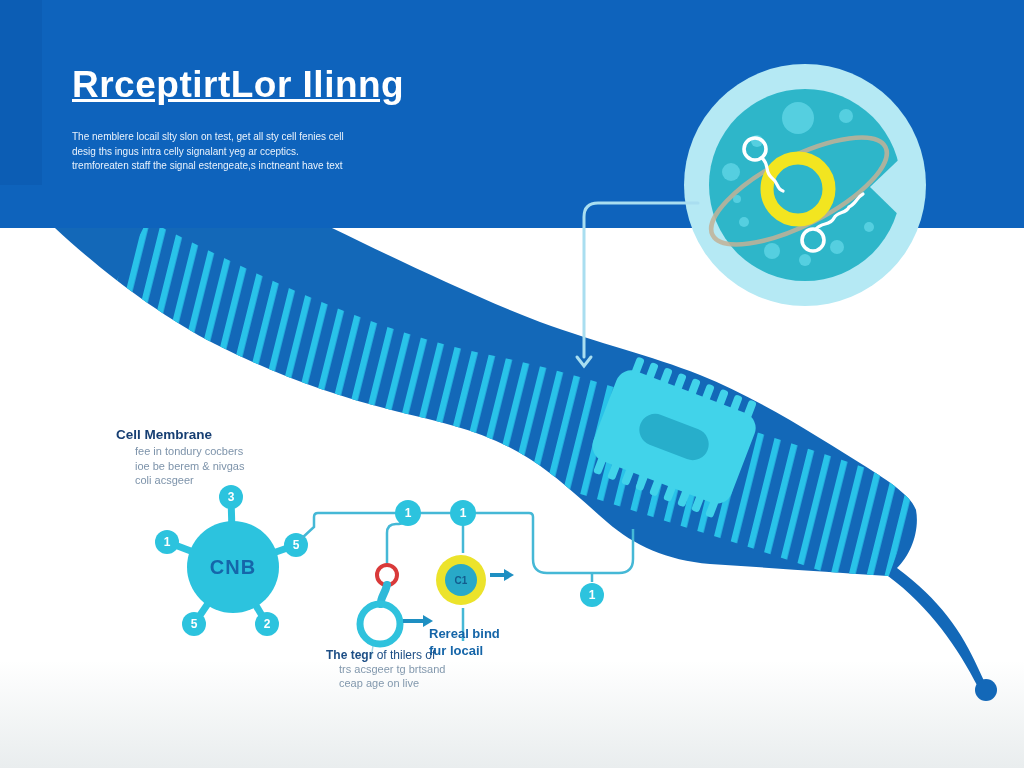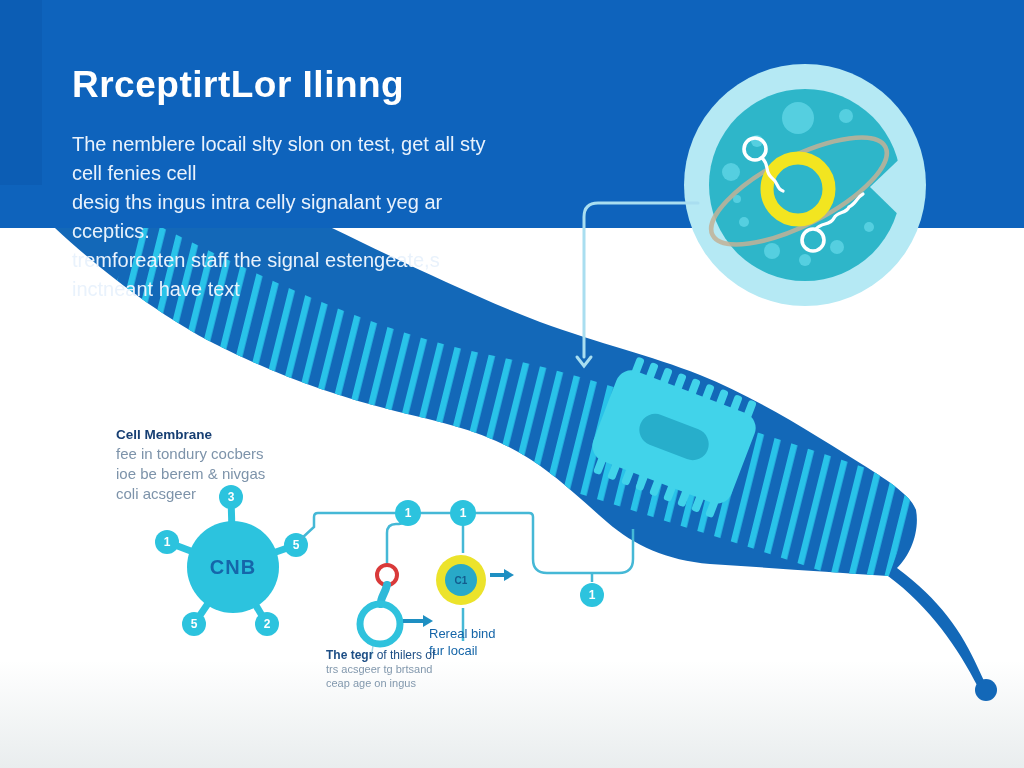--- a/index.html
+++ b/index.html
@@ -11,35 +11,35 @@
   .header{
     position:absolute;left:0;top:0;width:1024px;height:228px;
     background:#0e63bc;
   }
   .header-edge{
     position:absolute;left:0;top:0;width:42px;height:185px;
     background:#0a56aa;opacity:.45;
   }
   .title{
     position:absolute;left:72px;top:64px;
-    color:#ffffff;font-size:37px;font-weight:700;letter-spacing:.5px;
+    color:#ffffff;font-size:37px;font-weight:700;letter-spacing:.5px;text-decoration:underline;
   }
   .subtitle{
     position:absolute;left:72px;top:130px;width:440px;
-    color:#e9f2fc;font-size:20px;line-height:1.45;font-weight:500;
+    color:#e9f2fc;font-size:10px;line-height:1.45;font-weight:500;
   }
   svg.diagram{position:absolute;left:0;top:0;}
   .lbl-membrane{position:absolute;left:116px;top:427px;}
   .lbl-membrane .t{color:#173f73;font-size:13.5px;font-weight:700;margin-bottom:2px;}
-  .lbl-membrane .s{color:#7d93aa;font-size:15px;line-height:1.32;}
-  .lbl-bind{position:absolute;left:429px;top:626px;color:#1565a8;font-size:13px;font-weight:400;line-height:1.3;}
+  .lbl-membrane .s{color:#7d93aa;font-size:11px;line-height:1.32;margin-left:19px;}
+  .lbl-bind{position:absolute;left:429px;top:626px;color:#1565a8;font-size:13px;font-weight:700;line-height:1.3;}
   .lbl-note{position:absolute;left:326px;top:648px;font-size:12px;line-height:1.25;}
   .lbl-note .l1{color:#1d4e85;}
   .lbl-note .l1 b{font-weight:700;}
-  .lbl-note .g{color:#8298ad;font-size:11px;}
+  .lbl-note .g{color:#8298ad;font-size:11px;margin-left:13px;}
   text.glyph{fill:#ffffff;font-family:"Liberation Sans",sans-serif;font-weight:700;font-size:12px;text-anchor:middle;}
   text.hub{fill:#1566aa;font-family:"Liberation Sans",sans-serif;font-weight:700;font-size:20px;text-anchor:middle;letter-spacing:1px;}
   text.rec{fill:#135c8e;font-family:"Liberation Sans",sans-serif;font-weight:700;font-size:10px;text-anchor:middle;}
 </style>
 </head>
 <body>
 
 <div id="stage">
 
   <div class="header">
@@ -215,16 +215,16 @@
   </div>
 
   <div class="lbl-bind">
     <div>Rereal bind</div>
     <div>fur locail</div>
   </div>
 
   <div class="lbl-note">
     <div class="l1"><b>The tegr</b><span> of thilers of</span></div>
     <div class="g">trs acsgeer tg brtsand</div>
-    <div class="g">ceap age on ingus</div>
+    <div class="g">ceap age on live</div>
   </div>
 
 </div>
 
 </body></html>

